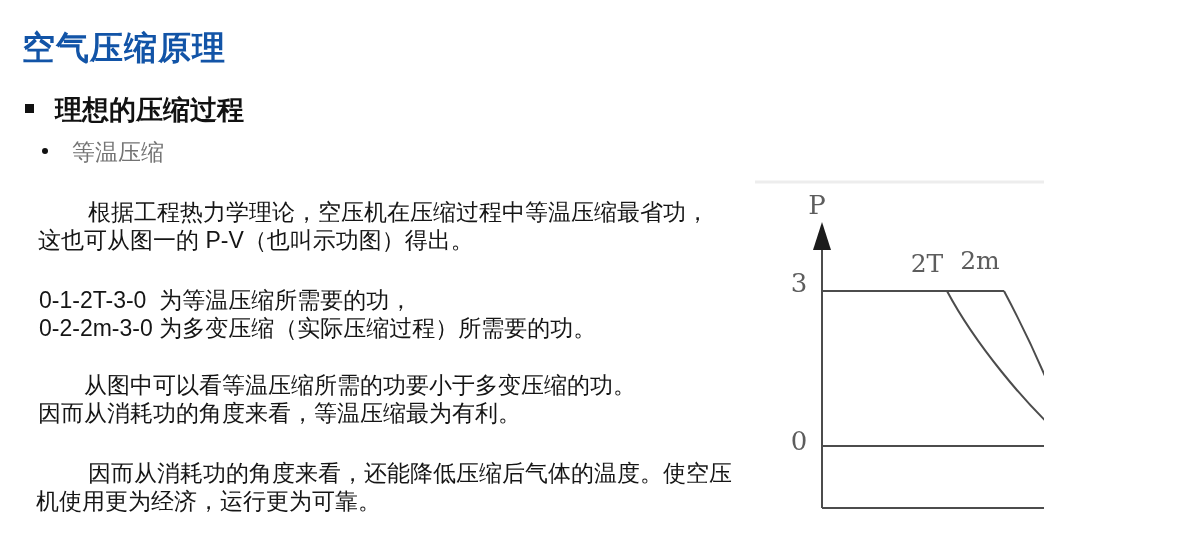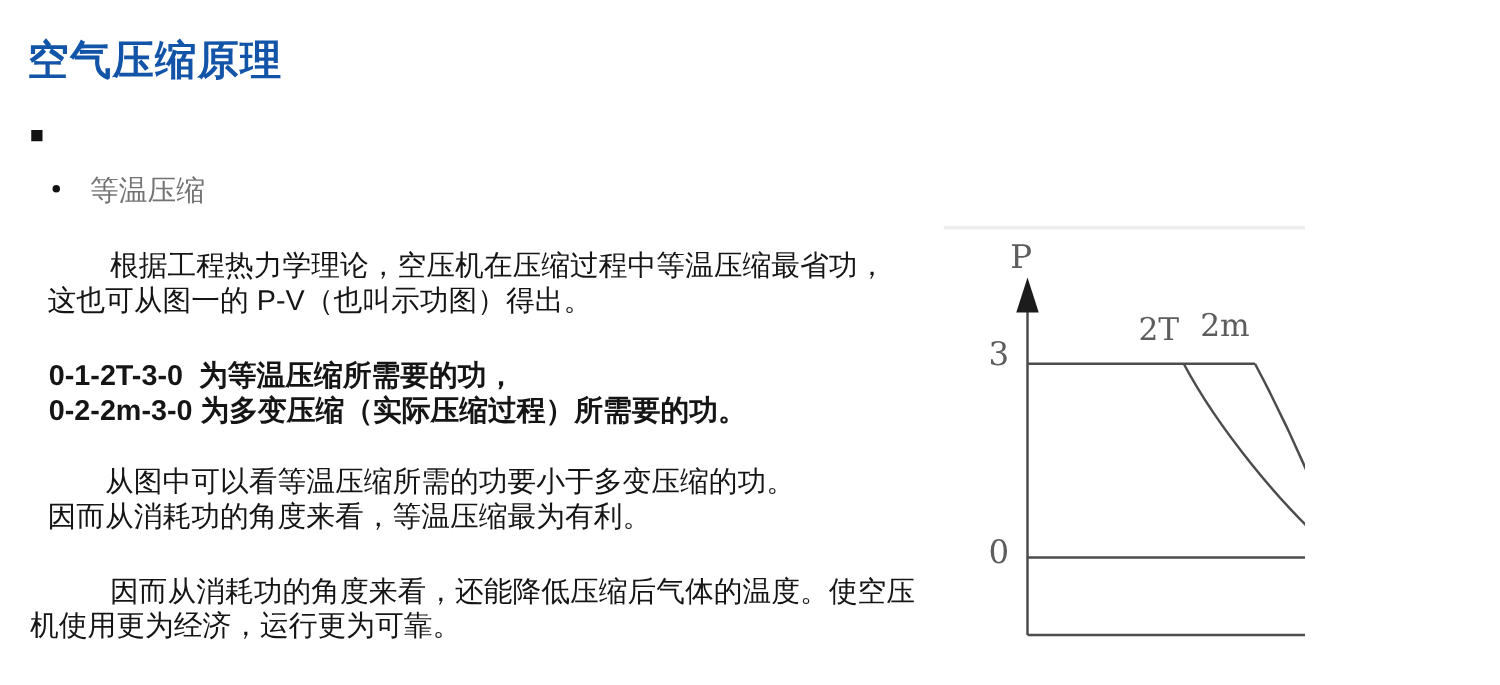--- a/index.html
+++ b/index.html
@@ -59,21 +59,21 @@
     color: #737373;
     white-space: pre;
   }
 
   .body-line {
     font-size: 23px;
     line-height: 28px;
     color: #151515;
     white-space: pre;
   }
-  .body-bold { font-weight: bold; }
+  .body-bold { font-weight: normal; }
 
   .diagram {
     left: 753px;
     top: 178px;
     width: 447px;
     height: 370px;
   }
   .diagram svg { display: block; }
   .diag-label {
     font-family: "DejaVu Serif", "Liberation Serif", serif;
@@ -81,35 +81,36 @@
   }
 </style>
 </head>
 <body>
 
 <div id="slide">
 
   <div class="abs slide-title">空气压缩原理</div>
 
   <div class="abs sq-bullet"></div>
+  <div class="abs section-heading">理想的压缩过程</div>
 
   <div class="abs dot-bullet"></div>
   <div class="abs sub-heading">等温压缩</div>
 
   <div class="abs body-line" style="left:38px; top:226px;">这也可从图一的 P-V（也叫示功图）得出。</div>
   <div class="abs body-line" style="left:88px; top:198px;">根据工程热力学理论，空压机在压缩过程中等温压缩最省功，</div>
 
   <div class="abs body-line body-bold" style="left:39px; top:286px;">0-1-2T-3-0  为等温压缩所需要的功，</div>
   <div class="abs body-line body-bold" style="left:39px; top:314px;">0-2-2m-3-0 为多变压缩（实际压缩过程）所需要的功。</div>
 
   <div class="abs body-line" style="left:84px; top:371px;">从图中可以看等温压缩所需的功要小于多变压缩的功。</div>
   <div class="abs body-line" style="left:38px; top:399px;">因而从消耗功的角度来看，等温压缩最为有利。</div>
 
   <div class="abs body-line" style="left:88px; top:459px;">因而从消耗功的角度来看，还能降低压缩后气体的温度。使空压</div>
-  <div class="abs body-line" style="left:24px; top:487px;font-family:Liberation Serif, serif;">机使用更为经济，运行更为可靠。</div>
+  <div class="abs body-line" style="left:36px; top:487px;">机使用更为经济，运行更为可靠。</div>
 
   <div class="abs diagram">
     <svg width="447" height="370" viewBox="0 0 447 370">
 
       <line x1="2" y1="4" x2="445" y2="4" stroke="#ededed" stroke-width="3"></line>
 
       <line x1="69" y1="62" x2="69" y2="330" stroke="#4c4c4c" stroke-width="2"></line>
       <polygon points="69,44 60,72 78,72" fill="#1c1c1c"></polygon>
 
       <line x1="69" y1="330" x2="372" y2="330" stroke="#4c4c4c" stroke-width="2"></line>

